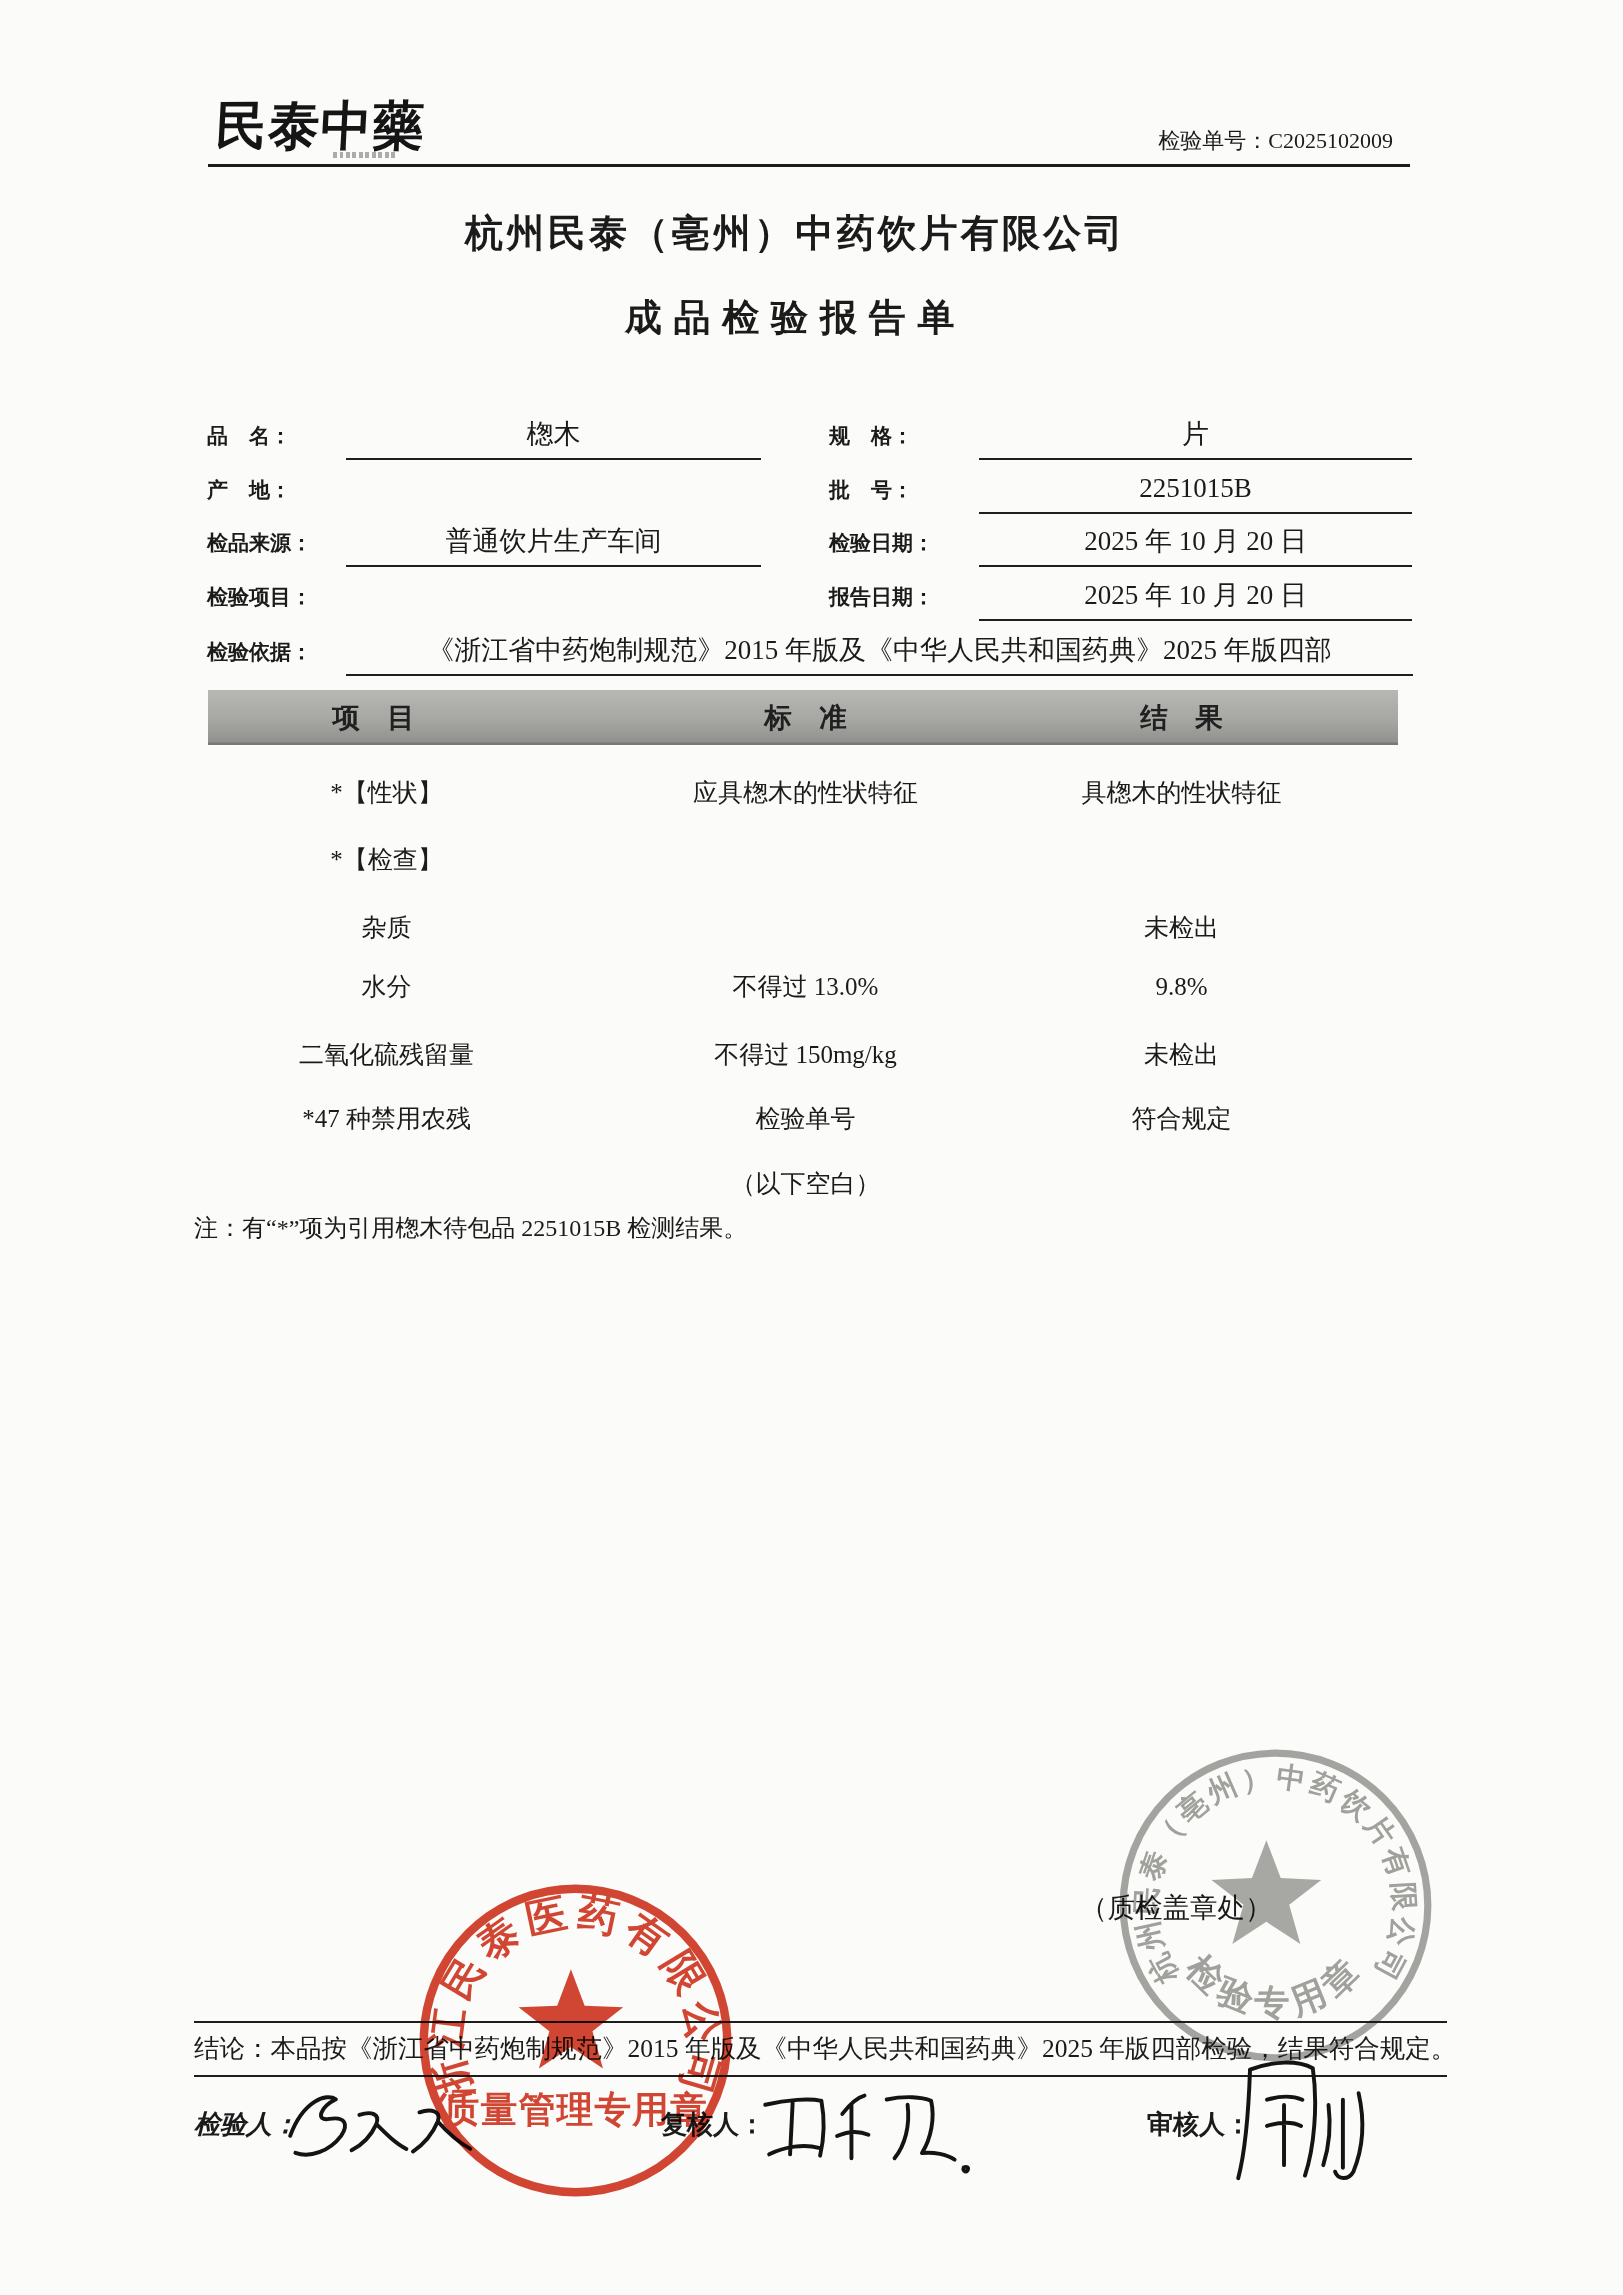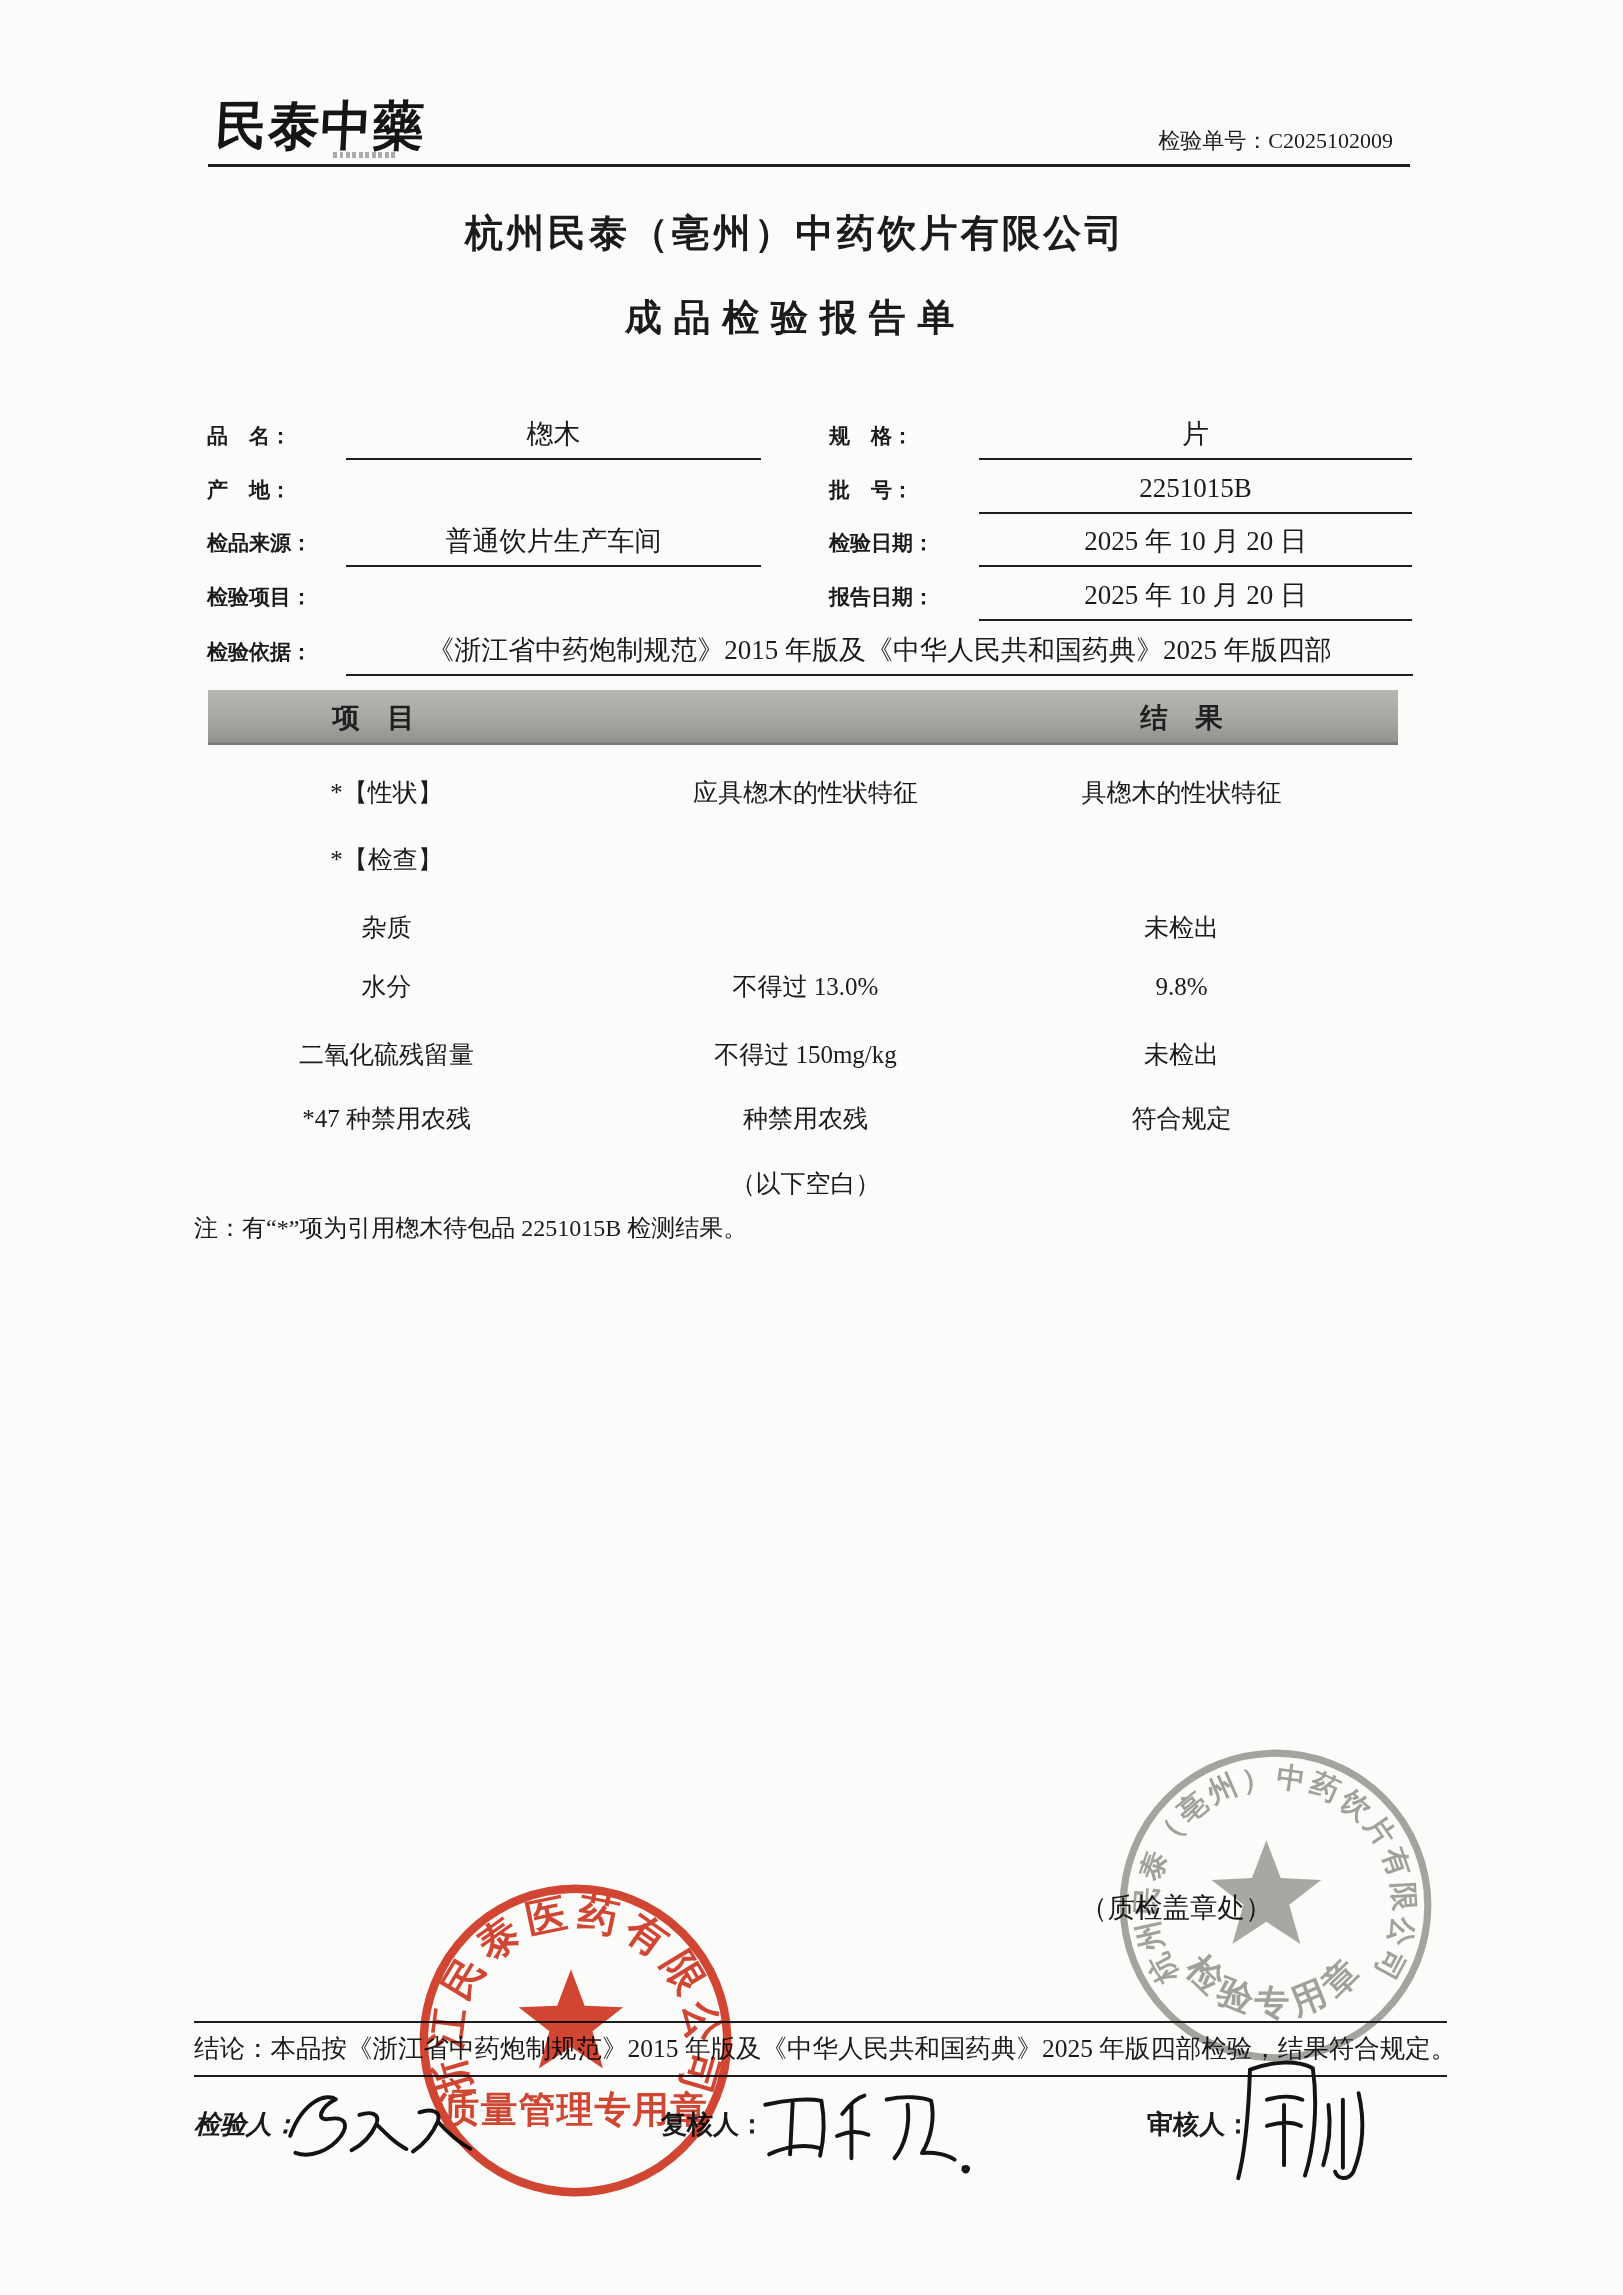--- a/index.html
+++ b/index.html
@@ -57,41 +57,42 @@
 
   <div class="abs ilabel" style="left:207px;top:572px;">检验项目：</div>
   <div class="abs ilabel" style="left:829px;top:572px;">报告日期：</div>
   <div class="abs ival" style="left:979px;top:572px;width:433px;">2025 年 10 月 20 日</div>
 
   <div class="abs ilabel" style="left:207px;top:627px;">检验依据：</div>
   <div class="abs ival" style="left:346px;top:627px;width:1067px;">《浙江省中药炮制规范》2015 年版及《中华人民共和国药典》2025 年版四部</div>
 
   <div class="abs gbar" style="left:208px;top:690px;width:1190px;height:55px;"></div>
   <div class="abs ctr ghead" style="left:249px;top:690px;width:249px;">项　目</div>
+  <div class="abs ctr ghead" style="left:622px;top:690px;width:367px;">标　准</div>
   <div class="abs ctr ghead" style="left:1041px;top:690px;width:281px;">结　果</div>
 
   <div class="abs ctr rcell" style="left:249px;top:771px;width:275px;">*【性状】</div>
   <div class="abs ctr rcell" style="left:622px;top:771px;width:367px;">应具楤木的性状特征</div>
   <div class="abs ctr rcell" style="left:1041px;top:771px;width:281px;">具楤木的性状特征</div>
 
   <div class="abs ctr rcell" style="left:249px;top:838px;width:275px;">*【检查】</div>
 
   <div class="abs ctr rcell" style="left:249px;top:906px;width:275px;">杂质</div>
   <div class="abs ctr rcell" style="left:1041px;top:906px;width:281px;">未检出</div>
 
   <div class="abs ctr rcell" style="left:249px;top:965px;width:275px;">水分</div>
   <div class="abs ctr rcell" style="left:622px;top:965px;width:367px;">不得过 13.0%</div>
   <div class="abs ctr rcell" style="left:1041px;top:965px;width:281px;">9.8%</div>
 
   <div class="abs ctr rcell" style="left:249px;top:1033px;width:275px;">二氧化硫残留量</div>
   <div class="abs ctr rcell" style="left:622px;top:1033px;width:367px;">不得过 150mg/kg</div>
   <div class="abs ctr rcell" style="left:1041px;top:1033px;width:281px;">未检出</div>
 
   <div class="abs ctr rcell" style="left:249px;top:1097px;width:275px;">*47 种禁用农残</div>
-  <div class="abs ctr rcell" style="left:622px;top:1097px;width:367px;">种禁用农残</div>
+  <div class="abs ctr rcell" style="left:622px;top:1097px;width:367px;">检验单号</div>
   <div class="abs ctr rcell" style="left:1041px;top:1097px;width:281px;">符合规定</div>
 
   <div class="abs ctr rcell" style="left:622px;top:1162px;width:367px;">（以下空白）</div>
 
   <div class="abs note" style="left:194px;top:1212px;width:1244px;">注：有“*”项为引用楤木待包品 2251015B 检测结果。</div>
 
   <div class="abs" style="left:1080px;top:1890px;font-size:27.5px;">（质检盖章处）</div>
 
   <svg class="abs stamp" style="left:1116px;top:1746px;" width="319" height="319" viewBox="0 0 488 488">
     <defs>

